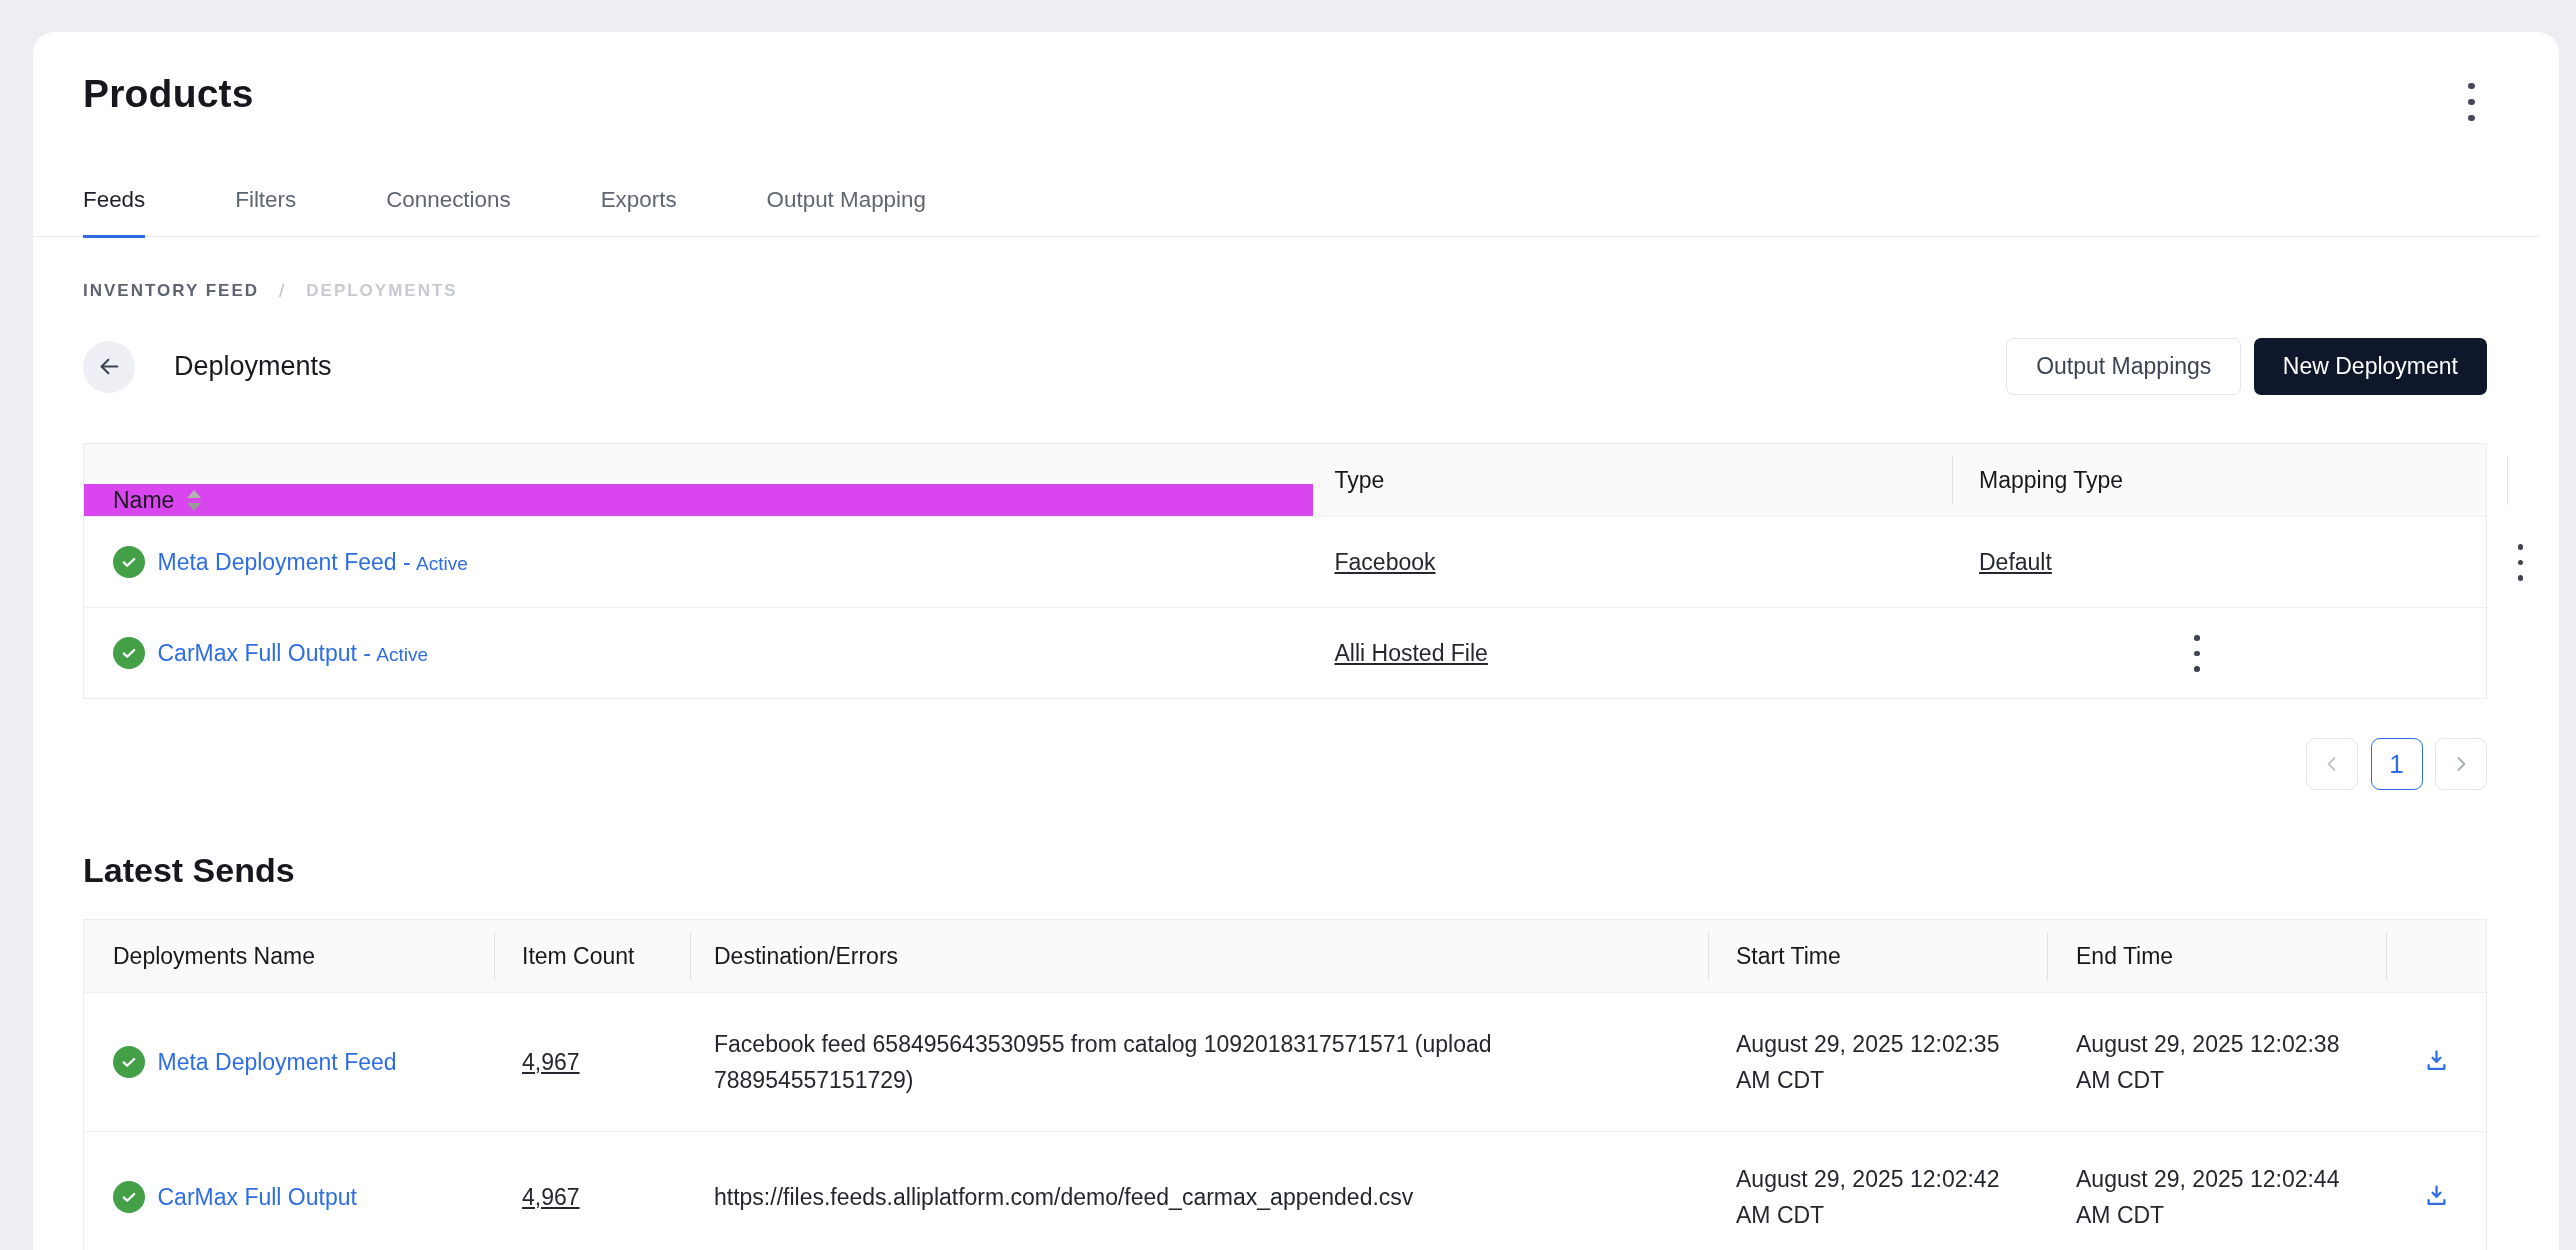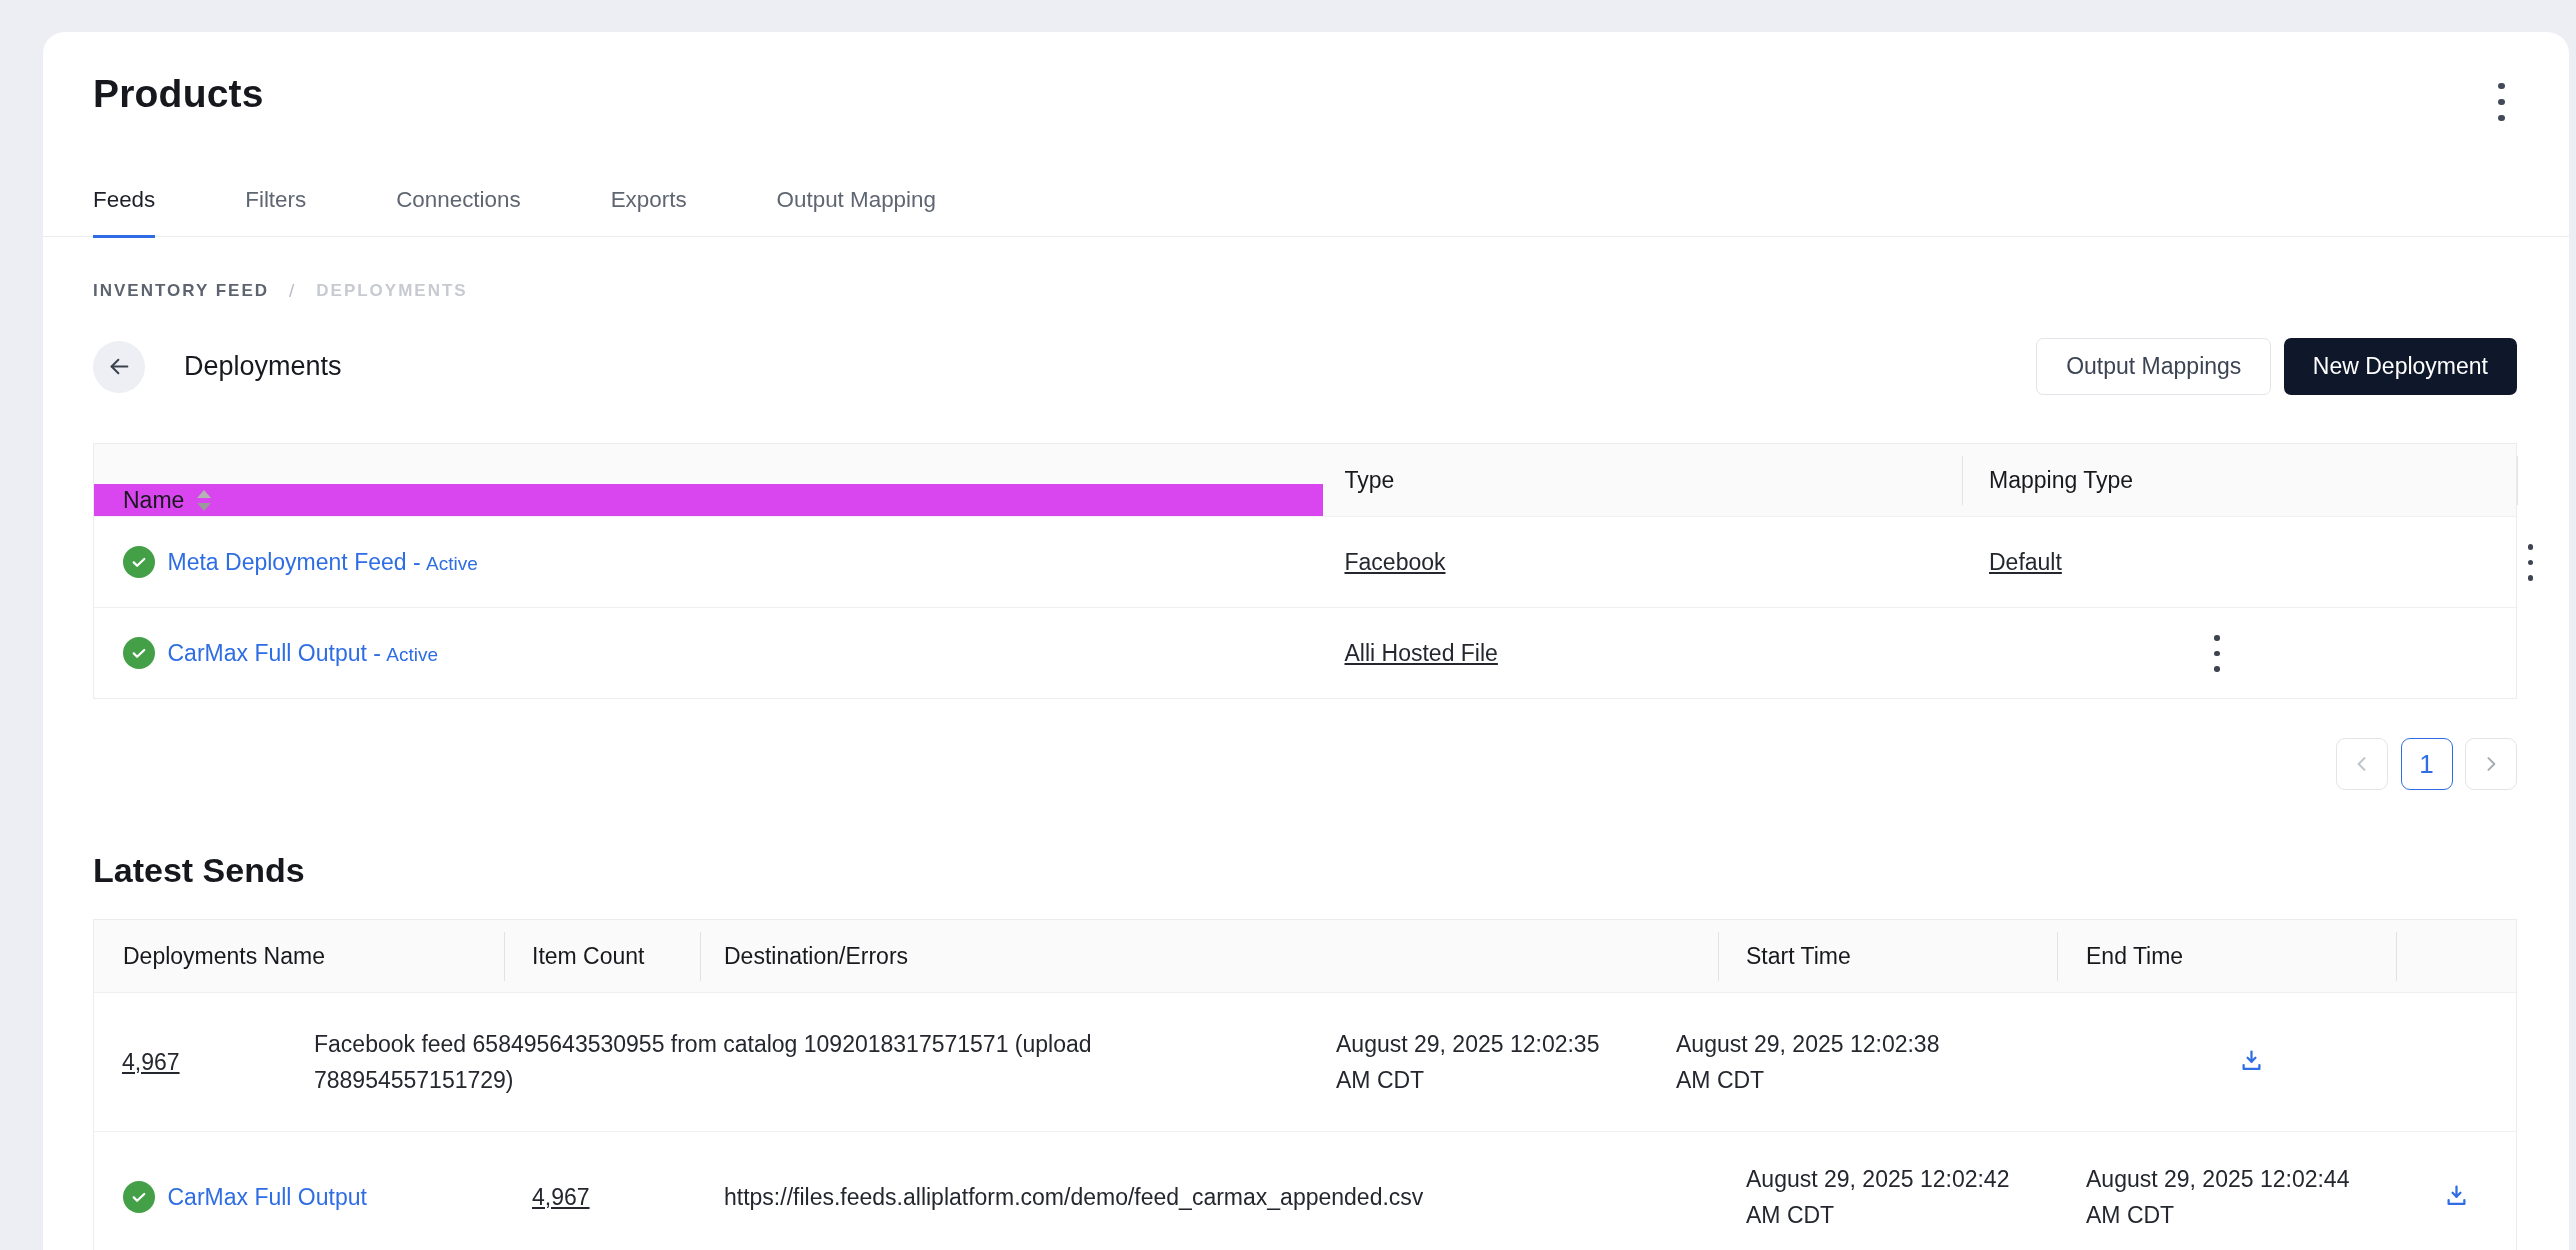--- a/index.html
+++ b/index.html
@@ -1,22 +1,22 @@
 <!DOCTYPE html>
 <html style="font-size:14.3px"><head>
 <meta charset="utf-8">
 <style>
   * { margin:0; padding:0; box-sizing:border-box; }
   html,body { width:2576px; height:1250px; overflow:hidden; }
   body { background:#eceef3; font-family:"Liberation Sans", sans-serif; color:#24272e; }
 
   .card {
-    position:absolute; left:43px; top:32px; width:2526px; height:1218px;
+    position:absolute; left:33px; top:32px; width:2526px; height:1218px;
     background:#ffffff; border-radius:21.5px 21.5px 0 0;
-    padding:38px 52px 0 50px; overflow:hidden;
+    padding:38px 72px 0 50px; overflow:hidden;
   }
 
   
   .title-row { display:flex; align-items:flex-start; }
   .page-title { font-size:39px; line-height:48px; font-weight:700; color:#16181d; letter-spacing:0.2px; }
   .spacer { flex:1; }
   .kebab-btn { background:none; border:none; cursor:pointer; padding:9px 12.5px; margin-top:3.6px; }
   .kebab { display:flex; flex-direction:column; gap:10px; align-items:center; }
   .kebab i { width:6.3px; height:6.3px; border-radius:50%; background:#434a57; display:block; }
   .kebab.light i { width:5.4px; height:5.4px; background:#3f4550; }
@@ -226,20 +226,28 @@
       <div class="cell ls-c4 sep">
           <span>Start Time</span>
         </div>
       <div class="cell ls-c5 sep">
           <span>End Time</span>
         </div>
       <div class="cell ls-c6 sep"></div>
     </div>
 
     <div class="row ls-row1">
+      <div class="cell ls-c1 name-flex">
+        <span class="check-circle">
+          <svg width="18" height="18" viewBox="0 0 24 24" fill="none" stroke="#ffffff" stroke-width="3" stroke-linecap="round" stroke-linejoin="round">
+              <path d="M5 12.5l4.5 4.5L19 8"></path>
+            </svg>
+        </span>
+        <a class="link">Meta Deployment Feed</a>
+      </div>
       <div class="cell ls-c2 cell-text">4,967</div>
       <div class="cell ls-c3 wrap-text">Facebook feed 658495643530955 from catalog 1092018317571571 (upload 788954557151729)</div>
       <div class="cell ls-c4 wrap-text">August 29, 2025 12:02:35 AM CDT</div>
       <div class="cell ls-c5 wrap-text">August 29, 2025 12:02:38 AM CDT</div>
       <div class="cell ls-c6">
         <button class="icon-btn">
           <svg width="27" height="27" viewBox="0 0 24 24" fill="none" stroke="#2e6de3" stroke-width="2" stroke-linecap="round" stroke-linejoin="round">
               <path d="M12 4v9"></path>
               <path d="M8.5 9.5L12 13l3.5-3.5"></path>
               <path d="M5 16v3.5h14V16"></path>

